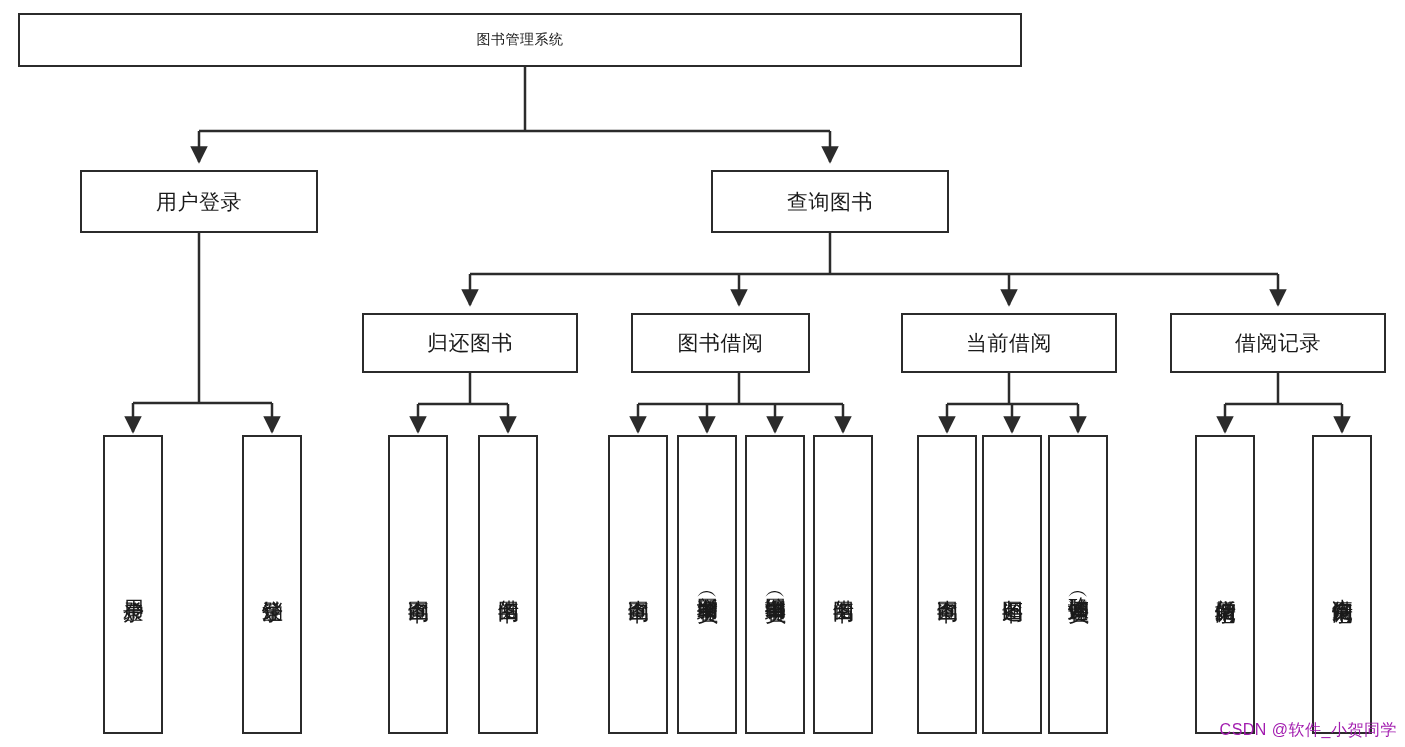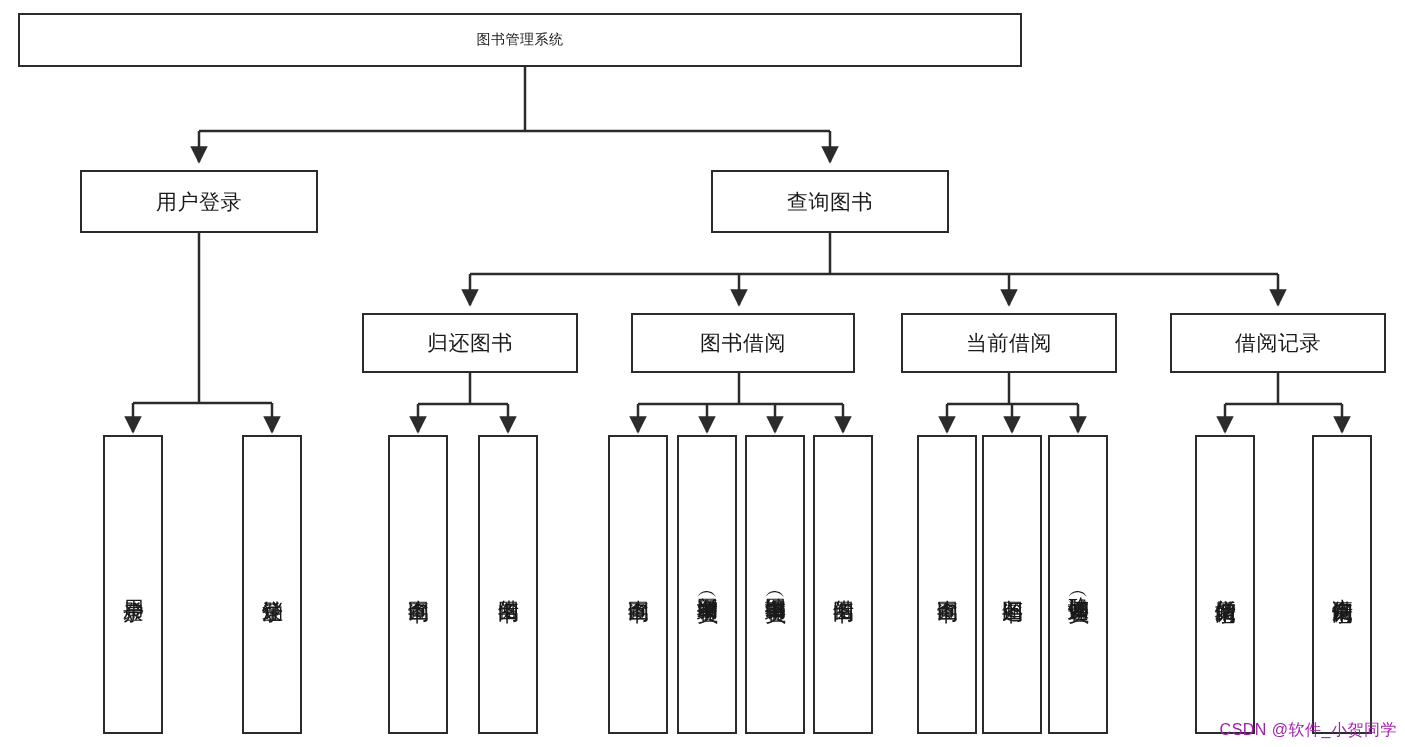--- a/index.html
+++ b/index.html
@@ -131,21 +131,21 @@
   </div>
 
   <div class="node horiz" style="left:711px; top:170px; width:238px; height:63px;">
     <span>查询图书</span>
   </div>
 
   <div class="node horiz" style="left:362px; top:313px; width:216px; height:60px;">
     <span>归还图书</span>
   </div>
 
-  <div class="node horiz" style="left:631px; top:313px; width:224px; height:60px;">
+  <div class="node horiz" style="left:631px; top:313px; width:179px; height:60px;">
     <span>图书借阅</span>
   </div>
 
   <div class="node horiz" style="left:1170px; top:313px; width:216px; height:60px;">
     <span>借阅记录</span>
   </div>
 
   <div class="node horiz" style="left:901px; top:313px; width:216px; height:60px;">
     <span>当前借阅</span>
   </div>

